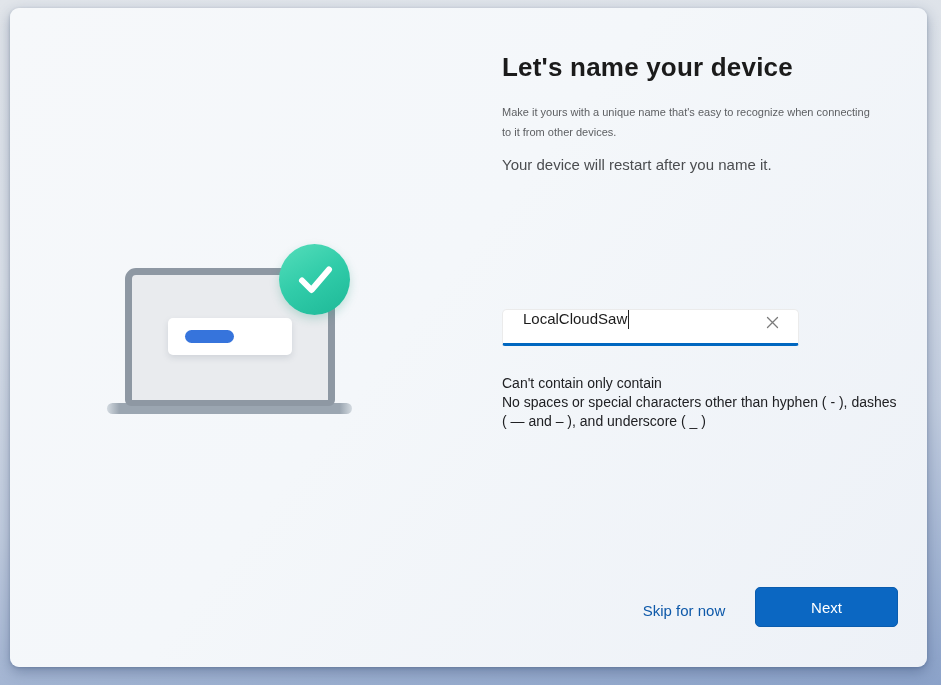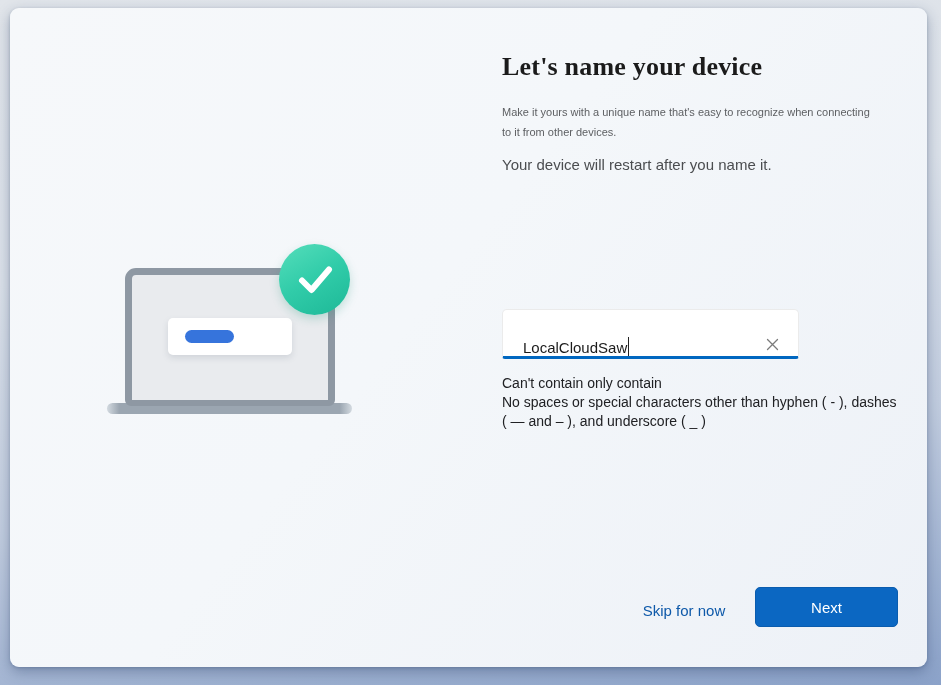--- a/index.html
+++ b/index.html
@@ -57,44 +57,43 @@
     box-shadow: 0 4px 10px rgba(40,150,125,0.25);
   }
   .check-badge svg { position: absolute; left: 0; top: 0; }
 
   
   .title {
     position: absolute; left: 492px; top: 44px;
     font-size: 26px; font-weight: 700;
     color: #1b1b1b;
     letter-spacing: 0.2px;
-    font-family: Liberation Serif, serif;
   }
   .subtitle {
     position: absolute; left: 492px; top: 94px;
     width: 375px;
     font-size: 11px; line-height: 20px;
     color: #5d5f62;
   }
   .restart-note {
     position: absolute; left: 492px; top: 148px;
     width: 390px;
     font-size: 15px; font-weight: 400;
     color: #4b4d50;
   }
 
   
   .name-input {
     position: absolute; left: 492px; top: 301px;
-    width: 297px; height: 50px;
+    width: 297px; height: 37px;
     background: #ffffff;
     border: 1px solid #ebebeb;
     border-bottom: 3px solid #0067c0;
     border-radius: 5px 5px 3px 3px;
-    display: flex; align-items: flex-end;
+    display: flex; align-items: flex-start;
     padding: 0 14px 0 20px;
     cursor: text;
   }
   .name-input .value {
     font-size: 15px; color: #1b1b1b;
     white-space: pre;
   }
   .caret {
     display: inline-block;
     width: 1px; height: 19px;

